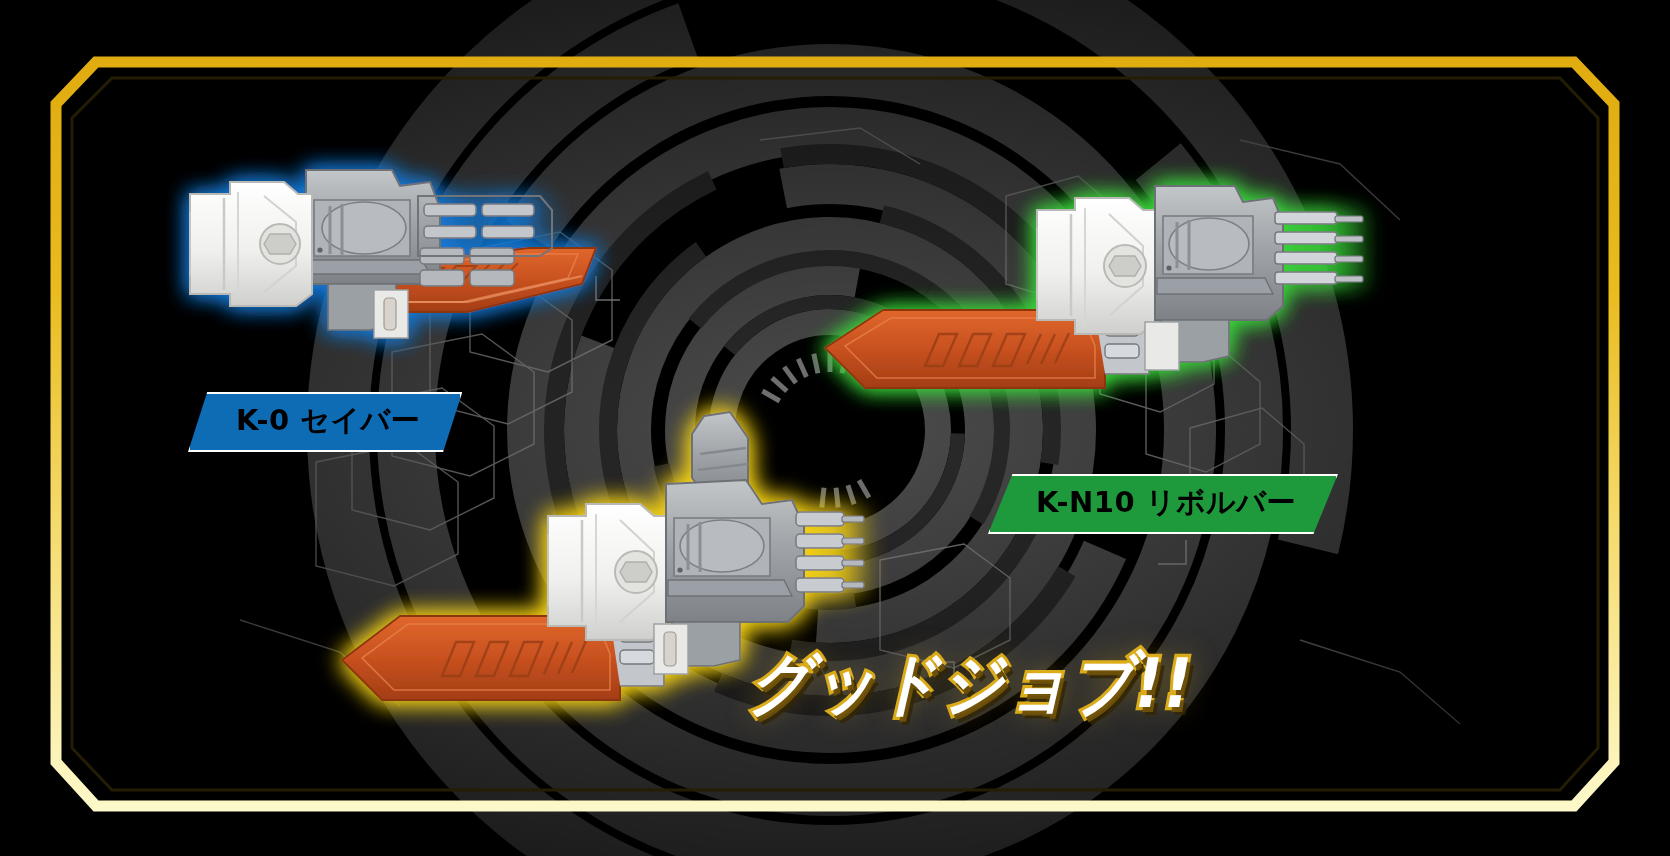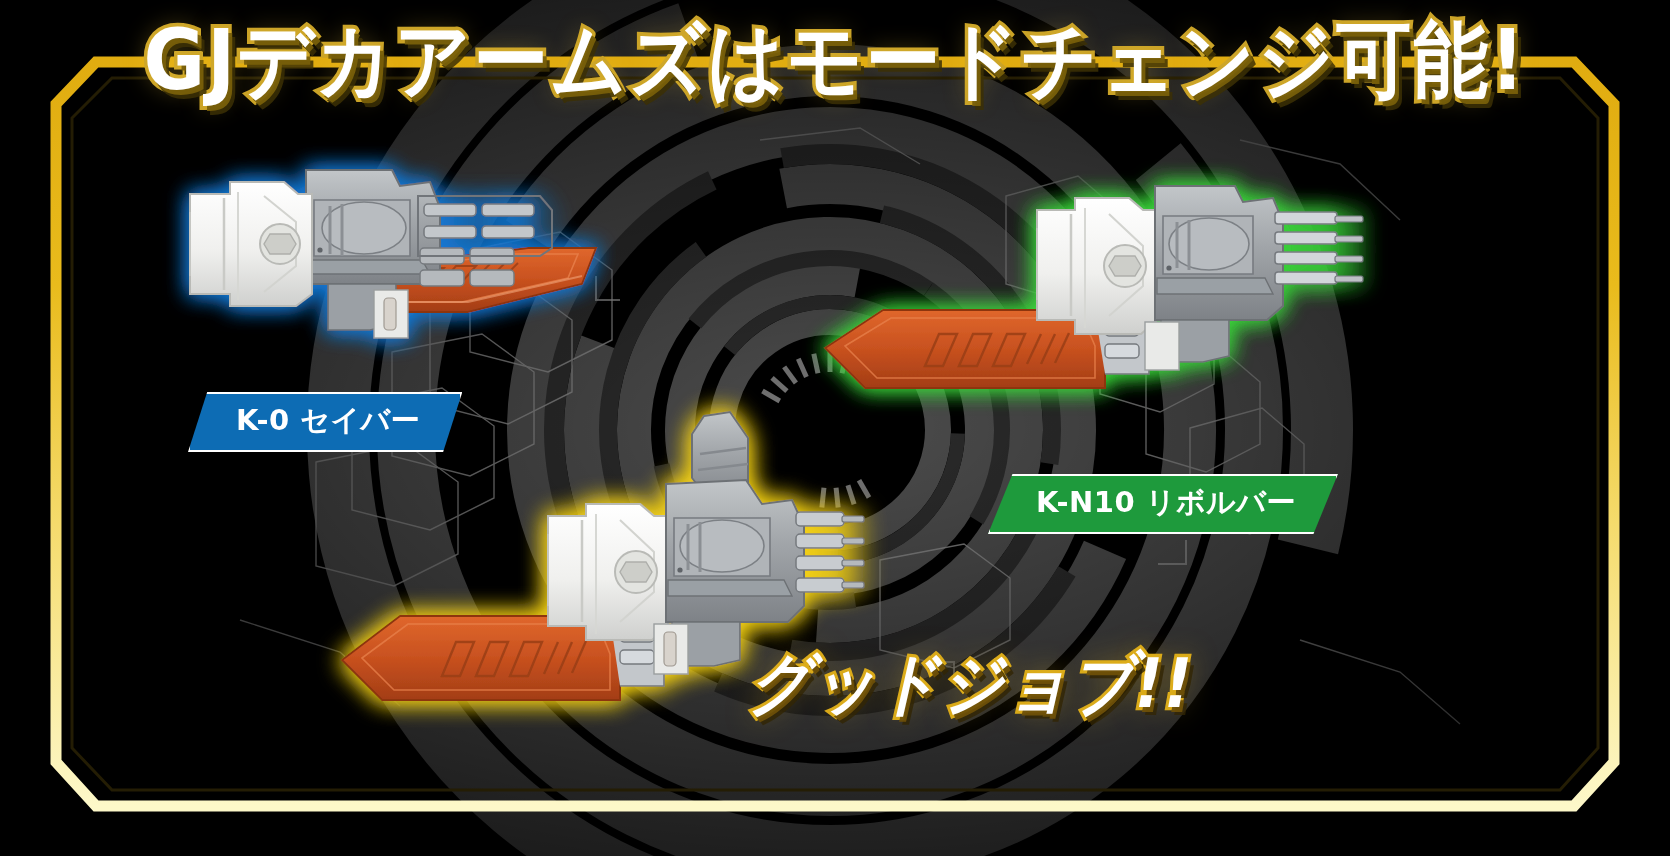--- a/index.html
+++ b/index.html
@@ -63,21 +63,21 @@
   .toy svg { display:block; overflow:visible; }
 
   
   .callout {
     position:absolute;
     z-index:40;
     display:flex;
     align-items:center;
     justify-content:center;
     padding:7px 40px 9px 46px;
-    color:#ffffff;
+    color:#000000;
     font-family:"DejaVu Sans", sans-serif;
     font-size:29px;
     font-weight:bold;
     letter-spacing:.5px;
     white-space:nowrap;
     border:2px solid #ffffff;
     box-shadow:2px 3px 6px rgba(0,0,0,.8);
     clip-path: polygon(7% 0, 100% 0, 93% 100%, 0 100%);
   }
   #label-saber {
@@ -453,23 +453,20 @@
   <div class="callout" id="label-saber">
     <span>K-0 セイバー</span>
   </div>
 
   <div class="callout" id="label-revolver">
     <span>K-N10 リボルバー</span>
   </div>
 
   <div id="goodjob">グッドジョブ!!</div>
 
-  <div id="title-wrap">
-    <span id="title">GJデカアームズはモードチェンジ可能!</span>
-  </div>
 
   <svg id="gold-frame" viewBox="0 0 1670 856">
     <defs>
       <linearGradient id="goldGrad" x1="0" y1="0" x2="0" y2="1">
         <stop offset="0%" stop-color="#e0ac10"></stop>
         <stop offset="30%" stop-color="#e9bb1c"></stop>
         <stop offset="62%" stop-color="#f5db6c"></stop>
         <stop offset="100%" stop-color="#fdf8c9"></stop>
       </linearGradient>
     </defs>

